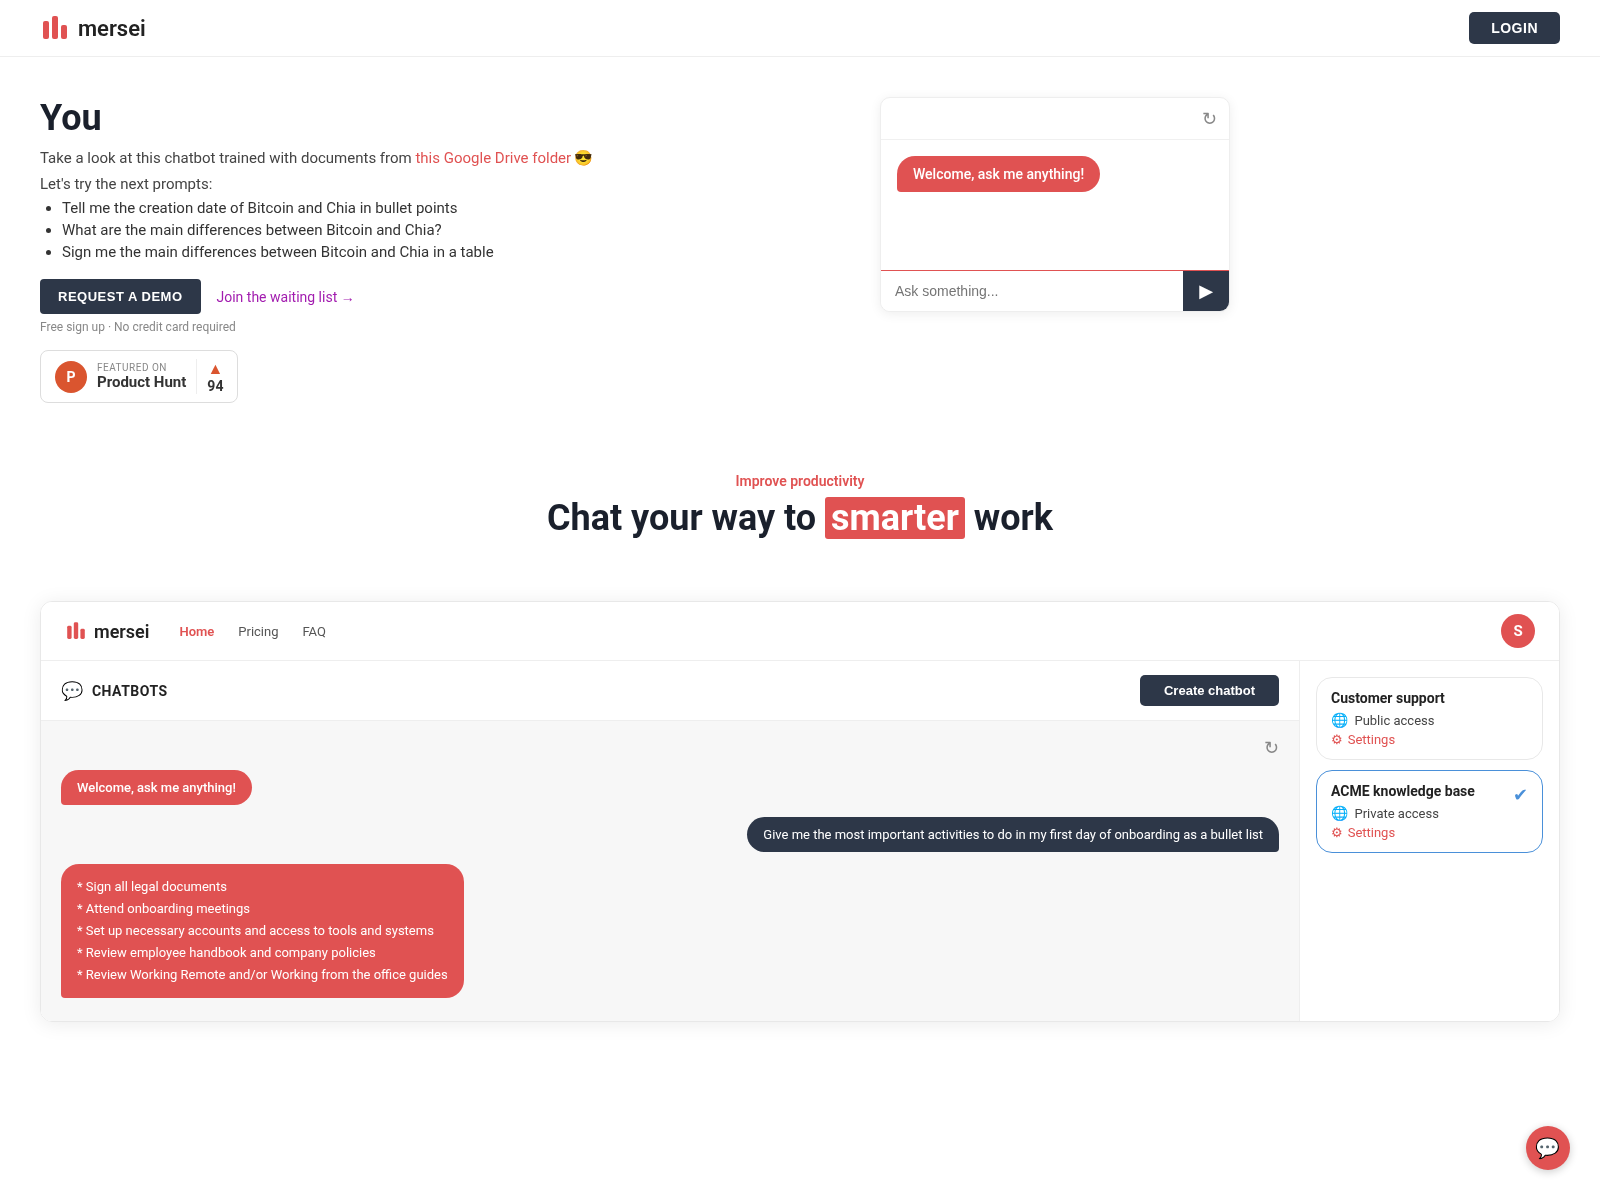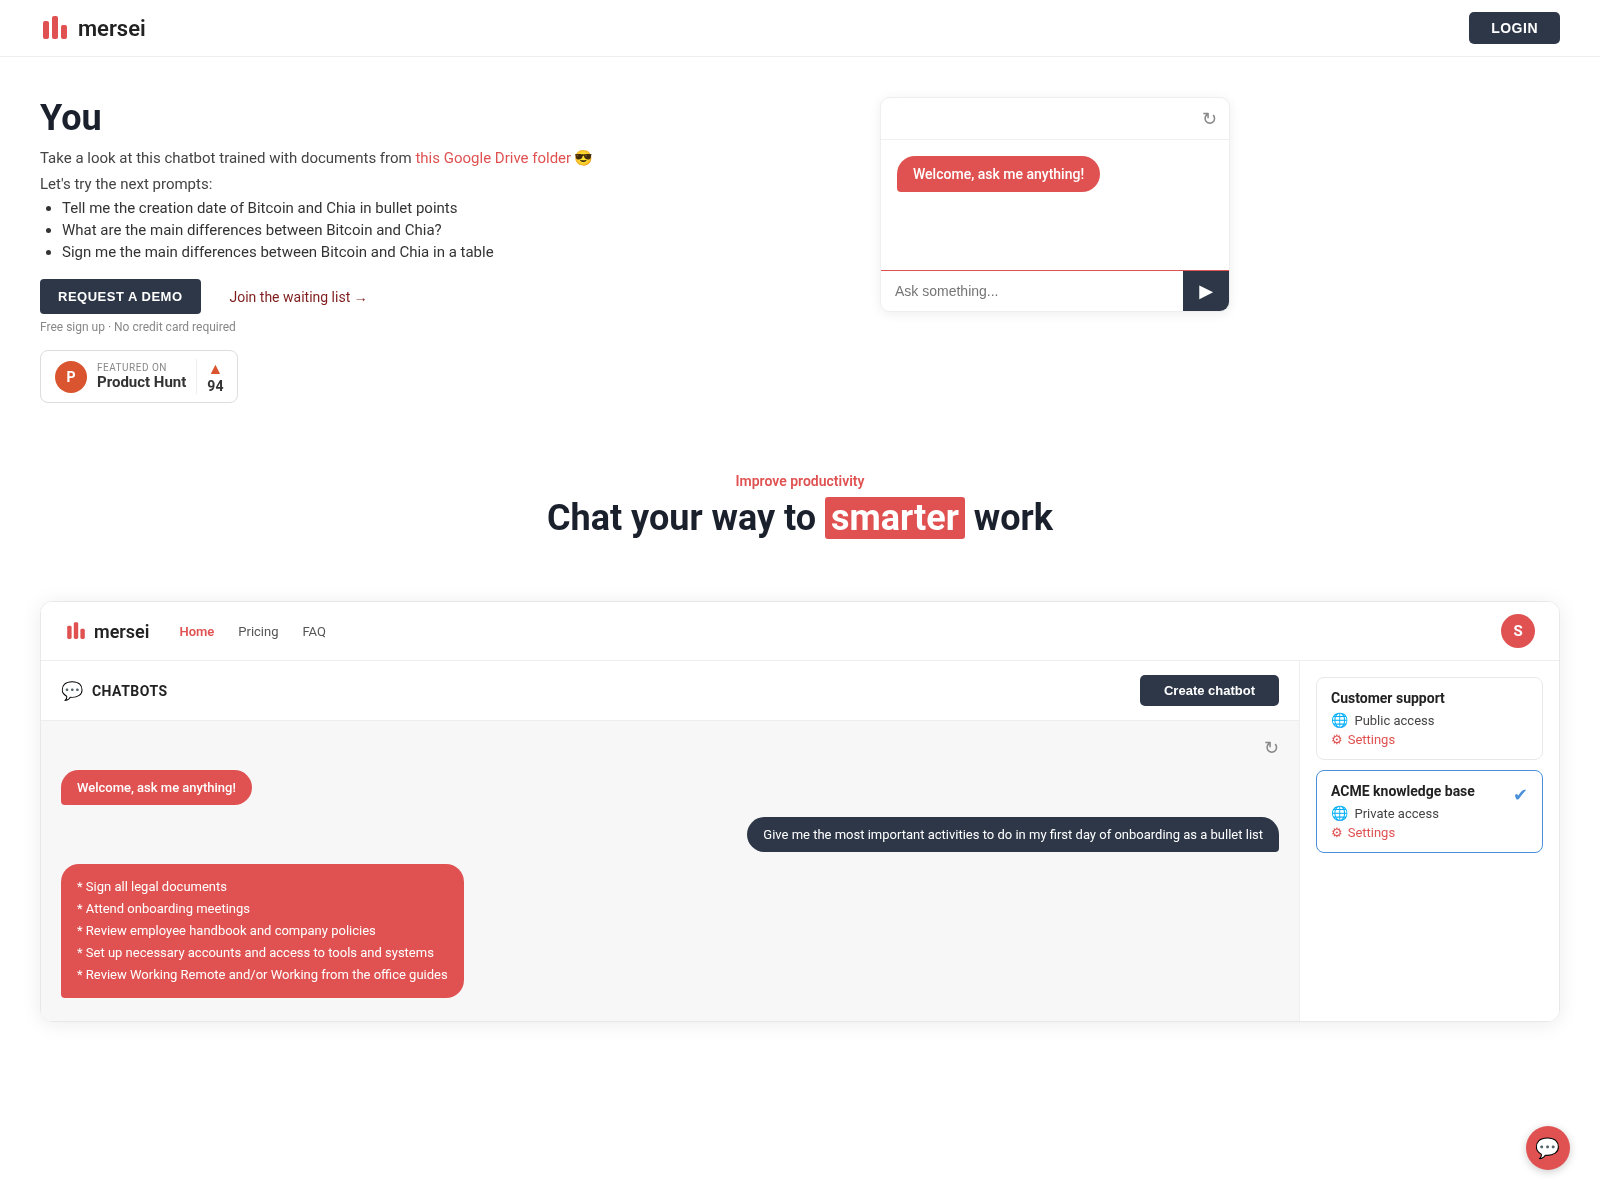--- a/index.html
+++ b/index.html
@@ -16,21 +16,21 @@
     .hero { display: flex; gap: 40px; padding: 40px 40px 20px 40px; max-width: 1270px; }
     .hero-left { flex: 1; }
     .hero-title { font-size: 36px; font-weight: 700; color: #1a202c; margin-bottom: 10px; }
     .hero-subtitle { color: #444; margin-bottom: 8px; }
     .hero-subtitle a { color: #e05252; text-decoration: none; }
     .prompts-intro { color: #444; margin-bottom: 6px; }
     .prompts-list { list-style: disc; padding-left: 22px; color: #333; margin-bottom: 18px; }
     .prompts-list li { margin-bottom: 4px; }
     .hero-actions { display: flex; align-items: center; gap: 16px; margin-bottom: 6px; }
     .demo-btn { background: #2d3748; color: #fff; border: none; padding: 10px 18px; border-radius: 4px; font-size: 13px; font-weight: 700; cursor: pointer; letter-spacing: 0.5px; text-transform: uppercase; }
-    .waiting-list { color: #7f1d1d; font-size: 14px; cursor: pointer; margin-left: 13px; }
+    .waiting-list { color: #a21caf; font-size: 14px; cursor: pointer; }
     .free-signup { color: #888; font-size: 12px; margin-bottom: 16px; }
     .product-hunt-badge { display: flex; align-items: center; border: 1.5px solid #ddd; border-radius: 8px; padding: 8px 14px; width: fit-content; gap: 10px; background: #fff; }
     .ph-logo { width: 32px; height: 32px; background: #da552f; border-radius: 50%; display: flex; align-items: center; justify-content: center; color: #fff; font-weight: 700; font-size: 14px; }
     .ph-text { display: flex; flex-direction: column; }
     .ph-featured { font-size: 10px; color: #888; text-transform: uppercase; letter-spacing: 0.5px; }
     .ph-name { font-size: 15px; font-weight: 700; color: #333; }
     .ph-score { display: flex; flex-direction: column; align-items: center; border-left: 1px solid #eee; padding-left: 10px; }
     .ph-arrow { color: #da552f; font-size: 16px; }
     .ph-count { font-size: 14px; font-weight: 700; color: #333; }
 
@@ -67,21 +67,21 @@
     .chatbots-title { display: flex; align-items: center; gap: 8px; font-size: 14px; font-weight: 700; color: #222; letter-spacing: 0.5px; }
     .chat-icon { color: #555; font-size: 18px; }
     .create-btn { background: #2d3748; color: #fff; border: none; padding: 8px 24px; border-radius: 5px; font-size: 13px; font-weight: 600; cursor: pointer; }
     .chatbot-chat { padding: 16px 20px; min-height: 300px; background: #f7f7f7; }
     .chat-refresh-row { display: flex; justify-content: flex-end; margin-bottom: 12px; }
     .bot-welcome-bubble { background: #e05252; color: #fff; border-radius: 18px 18px 18px 4px; padding: 10px 16px; font-size: 13px; font-weight: 500; display: inline-block; margin-bottom: 12px; }
     .user-msg { background: #2d3748; color: #fff; border-radius: 18px 18px 4px 18px; padding: 10px 16px; font-size: 13px; display: inline-block; margin-bottom: 12px; float: right; clear: both; max-width: 90%; }
     .bot-response { background: #e05252; color: #fff; border-radius: 18px 18px 18px 4px; padding: 12px 16px; font-size: 13px; clear: both; display: inline-block; line-height: 1.7; }
     .bot-response p { margin: 0; }
     .sidebar-list { width: 260px; border-left: 1px solid #eee; background: #fff; padding: 16px; }
-    .chatbot-card { border: 1.5px solid #e8e8e8; border-radius: 8px; padding: 12px 14px; margin-bottom: 10px; background: #fff; }
+    .chatbot-card { border: 1.5px solid #e8e8e8; border-radius: 16px; padding: 12px 14px; margin-bottom: 10px; background: #fff; }
     .chatbot-card.active { border-color: #4a90d9; }
     .card-title { font-size: 14px; font-weight: 700; color: #222; margin-bottom: 6px; }
     .card-access { display: flex; align-items: center; gap: 6px; font-size: 13px; color: #444; margin-bottom: 4px; }
     .access-icon { font-size: 14px; }
     .card-settings { display: flex; align-items: center; gap: 5px; font-size: 13px; color: #e05252; cursor: pointer; }
     .gear-icon { font-size: 13px; }
     .chat-bubble-btn { width: 44px; height: 44px; background: #e05252; border-radius: 50%; position: fixed; bottom: 30px; right: 30px; display: flex; align-items: center; justify-content: center; color: #fff; font-size: 20px; cursor: pointer; box-shadow: 0 2px 8px rgba(0,0,0,0.2); }
     .clear { clear: both; }
   </style>
 </head>
@@ -189,22 +189,22 @@
         <div>
           <div class="bot-welcome-bubble">Welcome, ask me anything!</div>
         </div>
         <div class="clear">
           <div class="user-msg">Give me the most important activities to do in my first day of onboarding as a bullet list</div>
         </div>
         <div class="clear" style="margin-top:12px;">
           <div class="bot-response">
             <p>* Sign all legal documents</p>
             <p>* Attend onboarding meetings</p>
+            <p>* Set up necessary accounts and access to tools and systems</p>
             <p>* Review employee handbook and company policies</p>
-            <p>* Set up necessary accounts and access to tools and systems</p>
             <p>* Review Working Remote and/or Working from the office guides</p>
           </div>
         </div>
         <div class="clear"></div>
       </div>
     </div>
 
     <div class="sidebar-list">
 
       <div class="chatbot-card">

